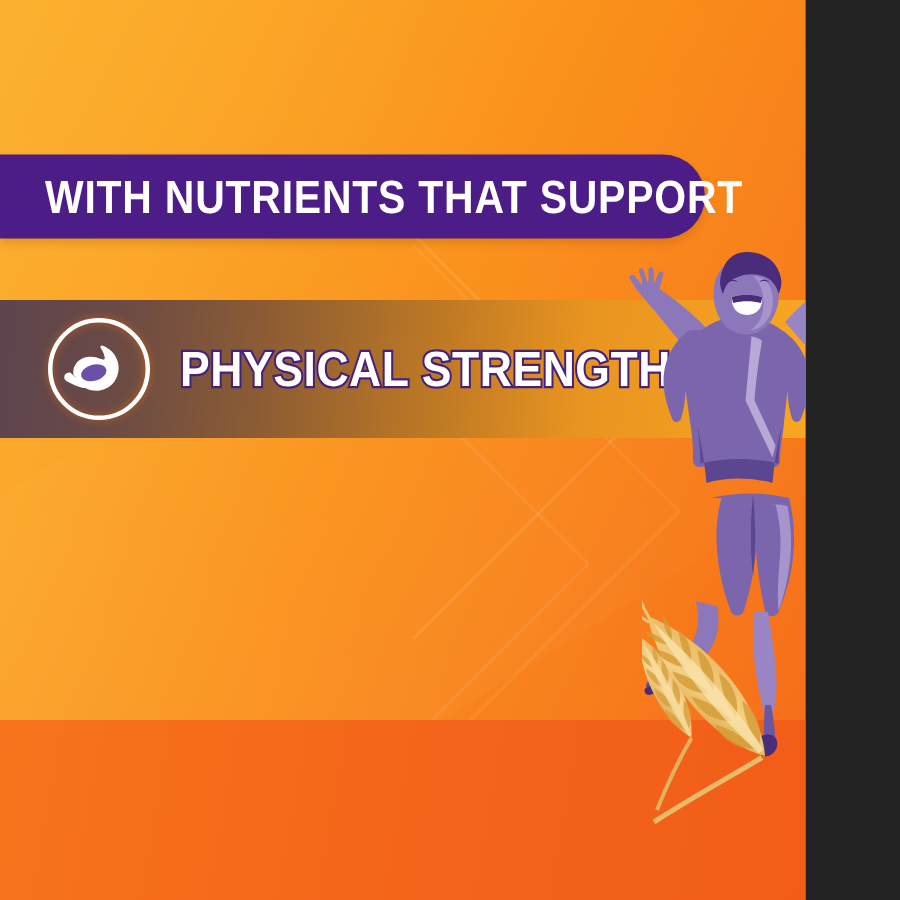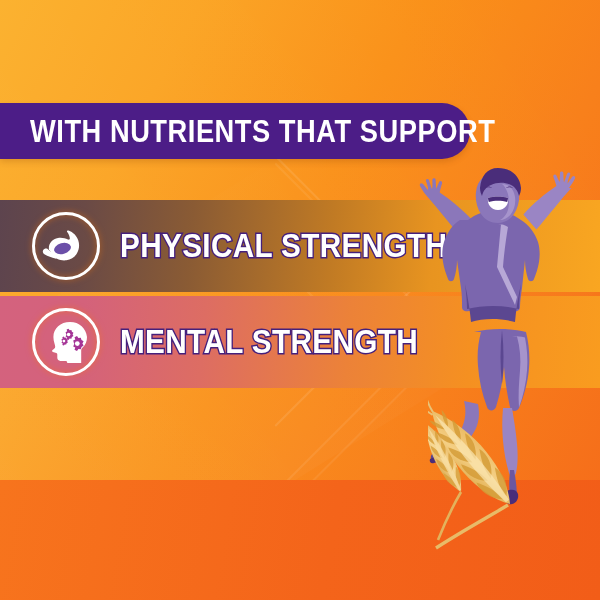--- a/index.html
+++ b/index.html
@@ -1,17 +1,17 @@
 <!DOCTYPE html>
 <html><head>
 <meta charset="utf-8">
 <style>
   html,body{margin:0;padding:0;background:#222;}
   #stage{
-    position:relative;width:600px;height:600px;overflow:hidden;
+    position:relative;width:537px;height:600px;overflow:hidden;
     font-family:"Liberation Sans", sans-serif;
     background:#f5811f;
   }
 
   
   .bg-base{
     position:absolute;inset:0;
     background:linear-gradient(118deg,#fbb02a 0%,#fba423 22%,#fa9119 46%,#f8801b 70%,#f5691a 100%);
   }
   .bg-bottom{
@@ -111,40 +111,20 @@
           <svg viewBox="0 0 52 52">
             <path fill="#ffffff" d="M9 30c-1-6 3-11 9-12 4-.7 7 .4 10 1.5 1.4.5 2-.3 1.8-1.4-.4-2.3-1.3-4.3-2.6-6-.7-.9.2-2 1.3-1.6 4.6 1.7 8.3 5.2 9.8 10 1.5 4.6.8 9.3-1.6 13.2-2.3 3.7-6 6-10.3 6.6-6.4.9-12.8-2.2-15.6-7.7C10.1 30 9.4 30.7 9 30z"></path>
             <path fill="#ffffff" d="M7 28.5c-1.5-.4-3.2.3-3.9 1.7-.7 1.5-.1 3.2 1.3 4 3.6 2 7.2 3.5 11 4.4 1.4.3 2.2-1.4 1.2-2.4-3.2-2.2-6.3-4.8-9.6-7.7z"></path>
             <ellipse fill="#6b4fa8" cx="22.5" cy="28.5" rx="8.6" ry="5.4" transform="rotate(-16 22.5 28.5)"></ellipse>
           </svg>
         </div>
       </div>
       <div class="row-label">PHYSICAL STRENGTH</div>
     </div>
 
-    <div class="row row-mental">
-      <div class="band"></div>
-      <div class="icon-wrap">
-        <div class="icon-ring"></div>
-        <div class="icon-glyph">
-          <svg viewBox="0 0 52 52">
-            <path fill="#ffffff" d="M30 6c-9.5 0-16.6 6.2-16.6 15 0 4.6 1.8 7.6 1.8 9.7 0 1.4-1.2 2.3-2.6 3.4-.8.6-.7 1.6.3 1.9l3.4 1c.7.2 1 .7 1 1.4v3.4c0 1.8 1.3 3.1 3.1 3.1h5.2c1 0 1.6.6 1.6 1.6V47h14V34.5c0-1.4.6-2.2 1.7-3.2 2.7-2.5 4.1-6.1 4.1-10.3C46 12.2 39.5 6 30 6z"></path>
-            <g fill="#a53597">
-              <path d="M25.6 16.2l1.6-.9-.6-1.7 1.9-.8 1.1 1.5 1.8-.3.5 1.8 1.6.9-.9 1.7.9 1.6-1.6 1-.5 1.8-1.8-.3-1.1 1.5-1.9-.8.6-1.7-1.6-.9.8-1.7z"></path>
-              <circle fill="#ffffff" cx="28.6" cy="18.5" r="1.8"></circle>
-              <path d="M33.2 24.6l2.1-1.2-.8-2.2 2.5-1.1 1.4 2 2.4-.4.7 2.4 2.1 1.2-1.2 2.2 1.2 2.1-2.1 1.3-.7 2.4-2.4-.4-1.4 2-2.5-1.1.8-2.2-2.1-1.2 1-2.4z"></path>
-              <circle fill="#ffffff" cx="37.3" cy="27.6" r="2.4"></circle>
-              <path d="M21.5 23.3l1.3-.7-.5-1.4 1.5-.7.9 1.2 1.5-.2.4 1.5 1.3.7-.7 1.4.7 1.3-1.3.8-.4 1.4-1.5-.2-.9 1.2-1.5-.7.5-1.4-1.3-.7.6-1.4z"></path>
-              <circle fill="#ffffff" cx="23.9" cy="25.1" r="1.4"></circle>
-            </g>
-          </svg>
-        </div>
-      </div>
-      <div class="row-label">MENTAL STRENGTH</div>
-    </div>
 
   </div>
 
   <div class="boy">
     <svg viewBox="0 0 190 360">
       <g>
 
         <path fill="#8b77ba" d="M24 35c-2-2-4-6-6-9-1-2 1-4 3-2 2 2 4 5 5 6 .5-2-1-6-2-9-.6-2 2-3 3-1 1 3 2 7 3 9 .6-2 .4-6 .3-9 0-2 3-2.4 3.3-.4.3 3 .4 7 .5 9 1-1.6 2-4.6 3-6.6 1-2 3.6-1 3 1.3-1 3.4-2 7-2.4 9.3 9 6 23 17 32 27l-12 16C48 64 33 45 24 35z"></path>
 
         <path fill="#9a85c4" d="M167 28c2-2.4 4.4-6.4 6-9.4 1-2-1.6-3.6-3-1.6-1.6 2.4-3.4 5-4.4 6.4-.2-2.2 1.4-6 2.6-8.8.8-2-2-3.2-3-1-1.2 3-2.4 6.8-3.2 8.8-.4-2-.6-6-.6-9 0-2.2-3.2-2.4-3.4-.4-.2 3-.2 7-.2 9-1.2-1.6-2.4-4.6-3.4-6.6-1-2-3.8-.8-3 1.4 1.2 3.4 2.4 7 3 9.2-10 6.4-24 18-33 28.6l13 15c12-14 26-32 35-41.6z"></path>

